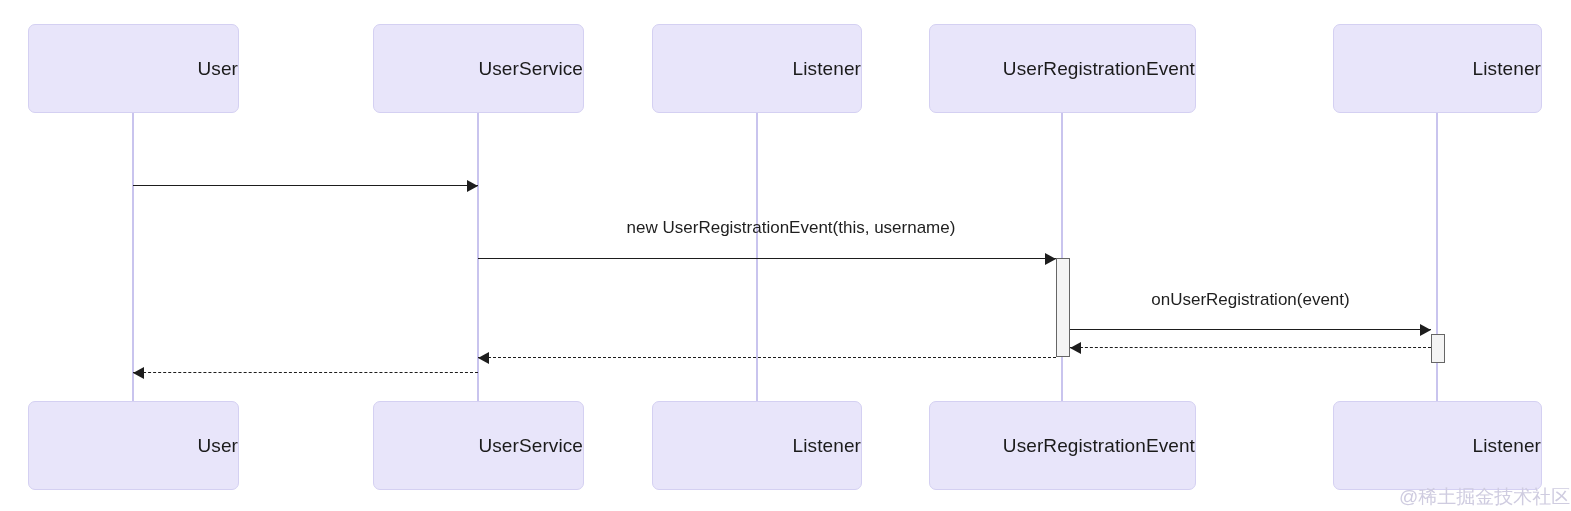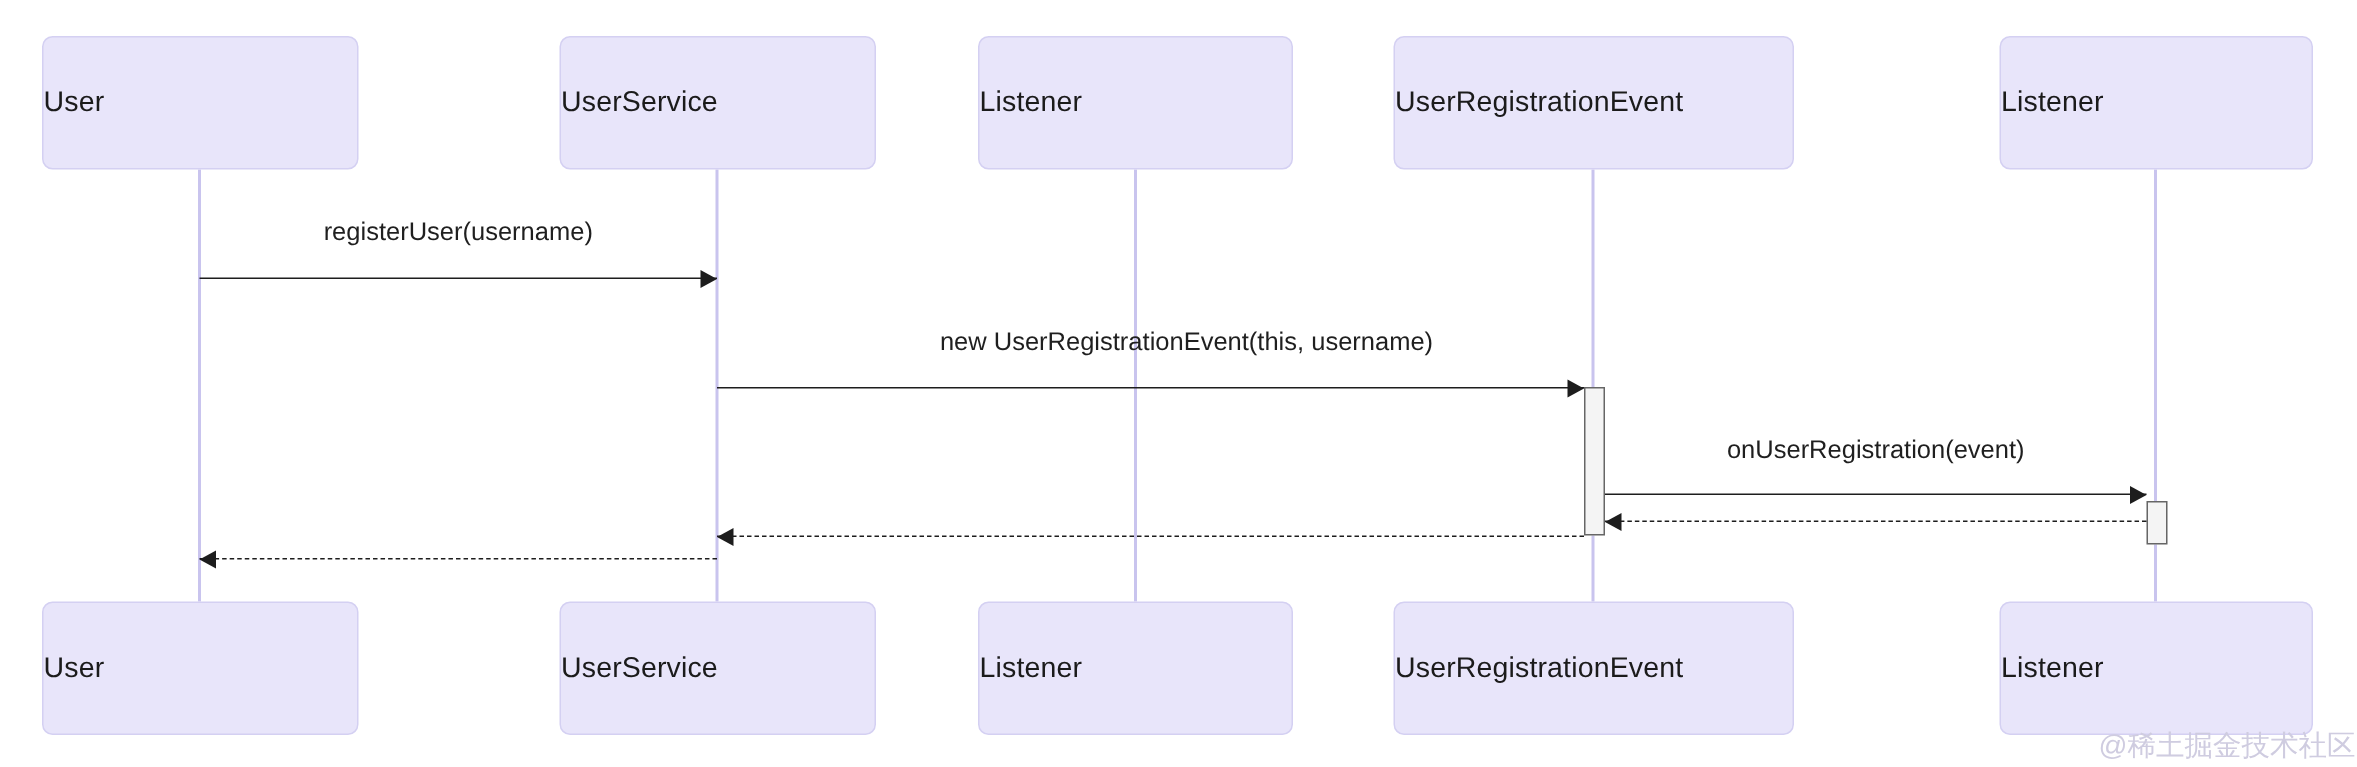--- a/index.html
+++ b/index.html
@@ -18,21 +18,21 @@
     overflow: hidden;
   }
   .participant-box {
     position: absolute;
     box-sizing: border-box;
     background: #E8E5FA;
     border: 1px solid #D4D0F2;
     border-radius: 7px;
     display: flex;
     align-items: center;
-    justify-content: flex-start;
+    justify-content: flex-end;
     color: #1b1b1b;
     font-size: 19px;
     font-family: "Liberation Sans", sans-serif;
     letter-spacing: 0.1px;
   }
   .lifeline {
     position: absolute;
     width: 2px;
     background: #C9C4EE;
   }
@@ -117,21 +117,20 @@
       <span>Listener</span>
     </div>
     <div class="participant-box" style="left: 929px; top: 401px; width: 267px; height: 89px;">
       <span>UserRegistrationEvent</span>
     </div>
     <div class="participant-box" style="left: 1333px; top: 401px; width: 209px; height: 89px;">
       <span>Listener</span>
     </div>
     <div class="arrow-line" style="left: 133px; top: 185px; width: 345px;"></div>
     <div class="arrow-head right" style="top: 180px; left: 467px;"></div>
-    <div class="msg-label" style="left: 133px; width: 345px; top: 145px;">registerUser(username)</div>
     <div class="arrow-line" style="left: 478px; top: 258px; width: 578px;"></div>
     <div class="arrow-head right" style="top: 253px; left: 1045px;"></div>
     <div class="msg-label" style="left: 478px; width: 578px; top: 218px; padding-left: 24px;">new UserRegistrationEvent(this, username)</div>
     <div class="arrow-line" style="left: 1070px; top: 329px; width: 361px;"></div>
     <div class="arrow-head right" style="top: 324px; left: 1420px;"></div>
     <div class="msg-label" style="left: 1070px; width: 361px; top: 290px;">onUserRegistration(event)</div>
     <div class="arrow-line dashed" style="left: 1070px; top: 347px; width: 361px;"></div>
     <div class="arrow-head left" style="top: 342px; left: 1070px;"></div>
     <div class="arrow-line dashed" style="left: 478px; top: 357px; width: 578px;"></div>
     <div class="arrow-head left" style="top: 352px; left: 478px;"></div>

